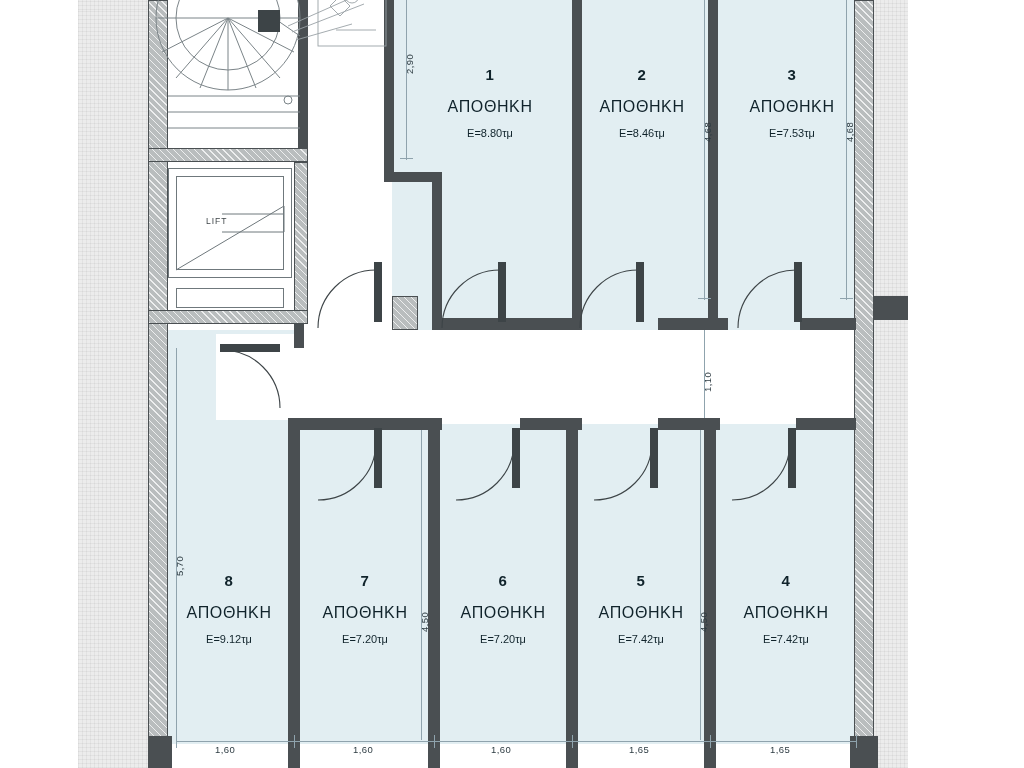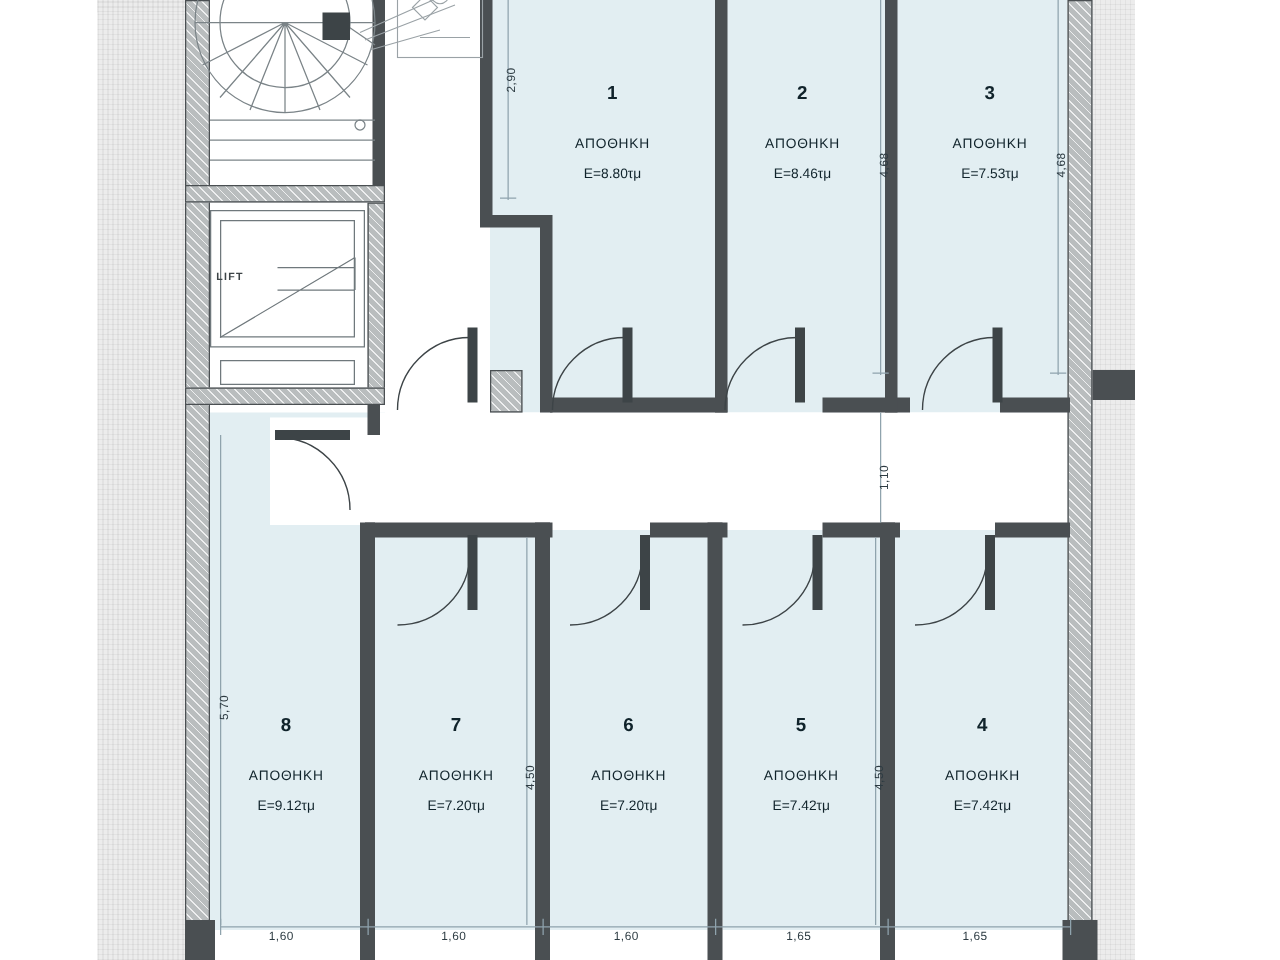--- a/index.html
+++ b/index.html
@@ -18,21 +18,21 @@
      background-image:repeating-linear-gradient(45deg, rgba(255,255,255,.75) 0 1px, rgba(0,0,0,0) 1px 5px);
      border:1px solid #4a4f52;box-sizing:border-box;}
 
   
   .room{position:absolute;background:#e2eef2;}
   .corridor{position:absolute;background:#ffffff;}
 
   
   .lbl{position:absolute;text-align:center;color:#10232b;line-height:1.25;}
   .lbl .num{font-size:15px;font-weight:700;letter-spacing:.5px;}
-  .lbl .nm{font-size:11px;letter-spacing:.6px;margin-top:24px;}
+  .lbl .nm{font-size:16px;letter-spacing:.6px;margin-top:12px;}
   .lbl .ar{font-size:11px;margin-top:10px;}
 
   
   .dim{position:absolute;font-size:9.5px;color:#2d3b42;letter-spacing:.4px;}
   .dim.vert{transform-origin:0 0;transform:rotate(-90deg);white-space:nowrap;}
   .dimline{position:absolute;background:#8fa3ad;}
   .tick{position:absolute;background:#8fa3ad;}
   .door-leaf{position:absolute;background:#3d4447;}
   .box{position:absolute;border:1px solid #6f787c;box-sizing:border-box;}
   .lifttext{position:absolute;font-size:8.5px;color:#3d4447;letter-spacing:1px;}
@@ -141,21 +141,21 @@
     </g>
   </svg>
 
   <div class="box" style="left:168px;top:168px;width:124px;height:110px;"></div>
   <div class="box" style="left:176px;top:176px;width:108px;height:94px;"></div>
   <svg width="1024" height="768">
     <g fill="none" stroke="#6f787c" stroke-width="1">
       <path d="M176 270 L284 206 M284 206 L284 232 M222 214 L284 214 M222 232 L284 232"></path>
     </g>
   </svg>
-  <div class="lifttext" style="left:173px;top:216px;font-weight:bold;">LIFT</div>
+  <div class="lifttext" style="left:206px;top:216px;">LIFT</div>
   <div class="box" style="left:176px;top:288px;width:108px;height:20px;"></div>
 
   <div class="lbl" style="left:420px;top:66px;width:140px;">
     <div class="num">1</div>
     <div class="nm">ΑΠΟΘΗΚΗ</div>
     <div class="ar">E=8.80τμ</div>
   </div>
   <div class="lbl" style="left:578px;top:66px;width:128px;">
     <div class="num">2</div>
     <div class="nm">ΑΠΟΘΗΚΗ</div>

